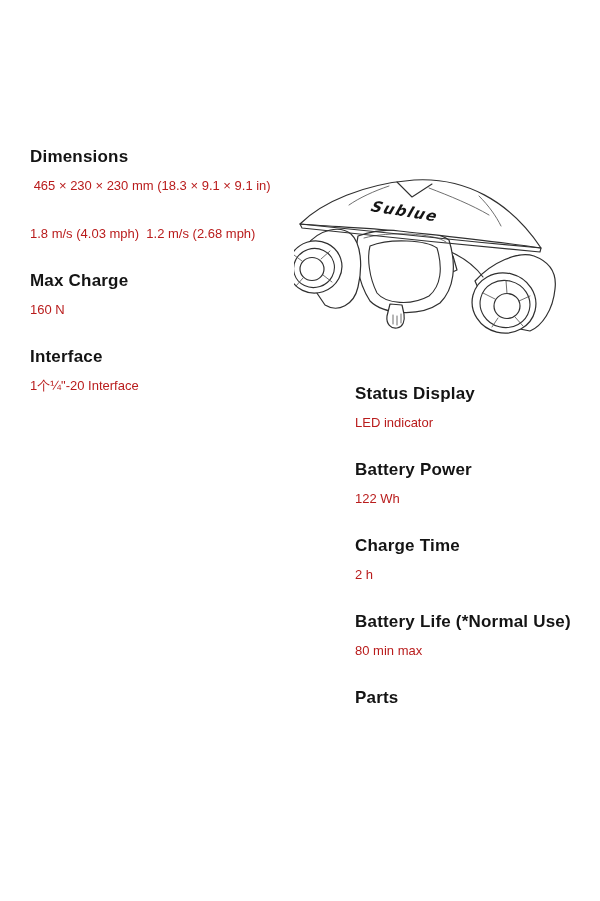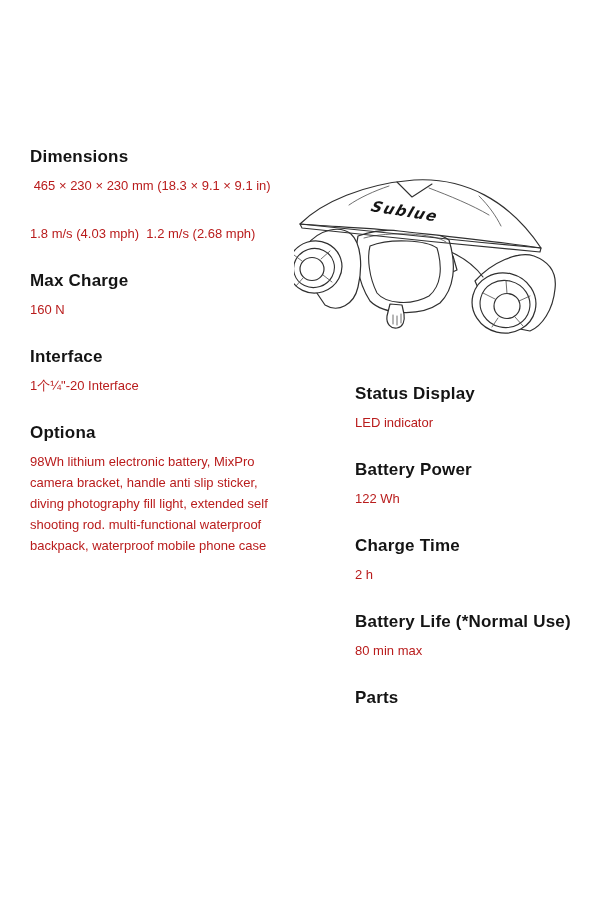--- a/index.html
+++ b/index.html
@@ -106,24 +106,20 @@
     <div class="spec-value">1.8 m/s (4.03 mph)  1.2 m/s (2.68 mph)</div>
   </div>
   <div class="spec-section">
     <h3 class="spec-title">Max Charge</h3>
     <div class="spec-value">160 N</div>
   </div>
   <div class="spec-section">
     <h3 class="spec-title">Interface</h3>
     <div class="spec-value">1个¼"-20 Interface</div>
   </div>
-  <div class="spec-section">
-    <h3 class="spec-title">Optiona</h3>
-    <div class="spec-value">98Wh lithium electronic battery, MixPro camera bracket, handle anti slip sticker, diving photography fill light, extended self shooting rod. multi-functional waterproof backpack, waterproof mobile phone case</div>
-  </div>
 </div>
 
 <div class="col col-right">
   <div class="spec-section">
     <h3 class="spec-title">Status Display</h3>
     <div class="spec-value">LED indicator</div>
   </div>
   <div class="spec-section">
     <h3 class="spec-title">Battery Power</h3>
     <div class="spec-value">122 Wh</div>

